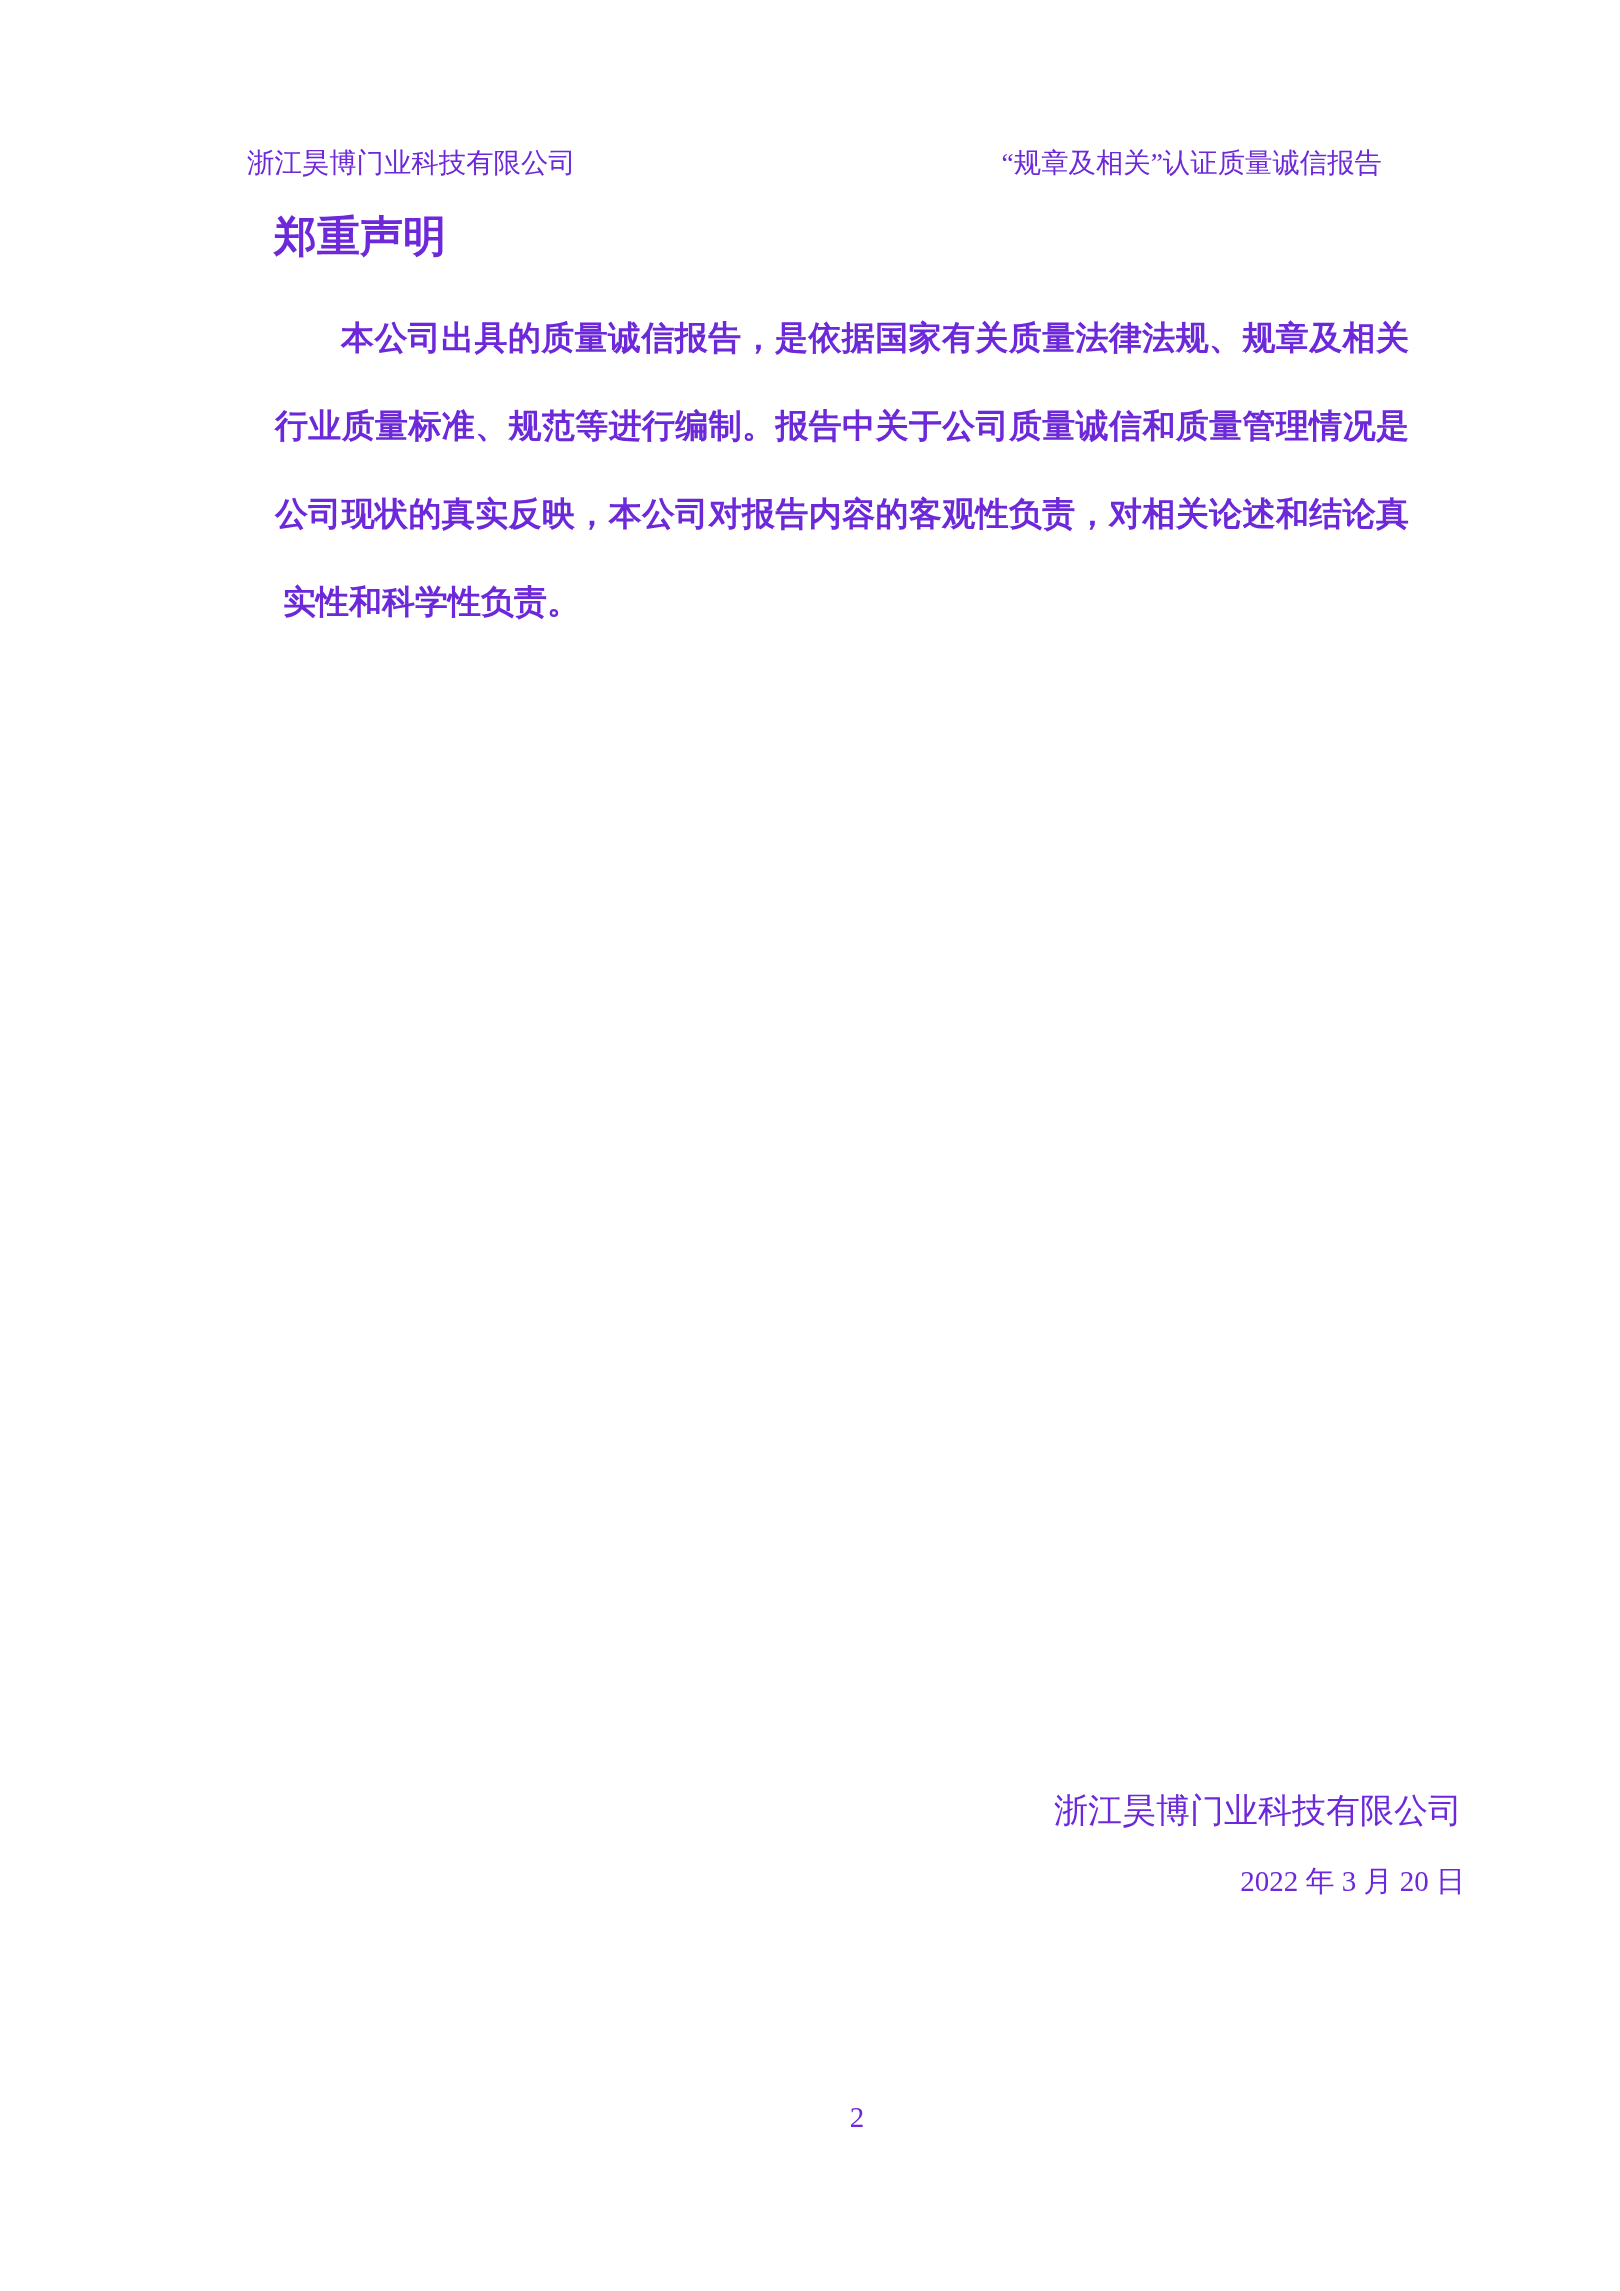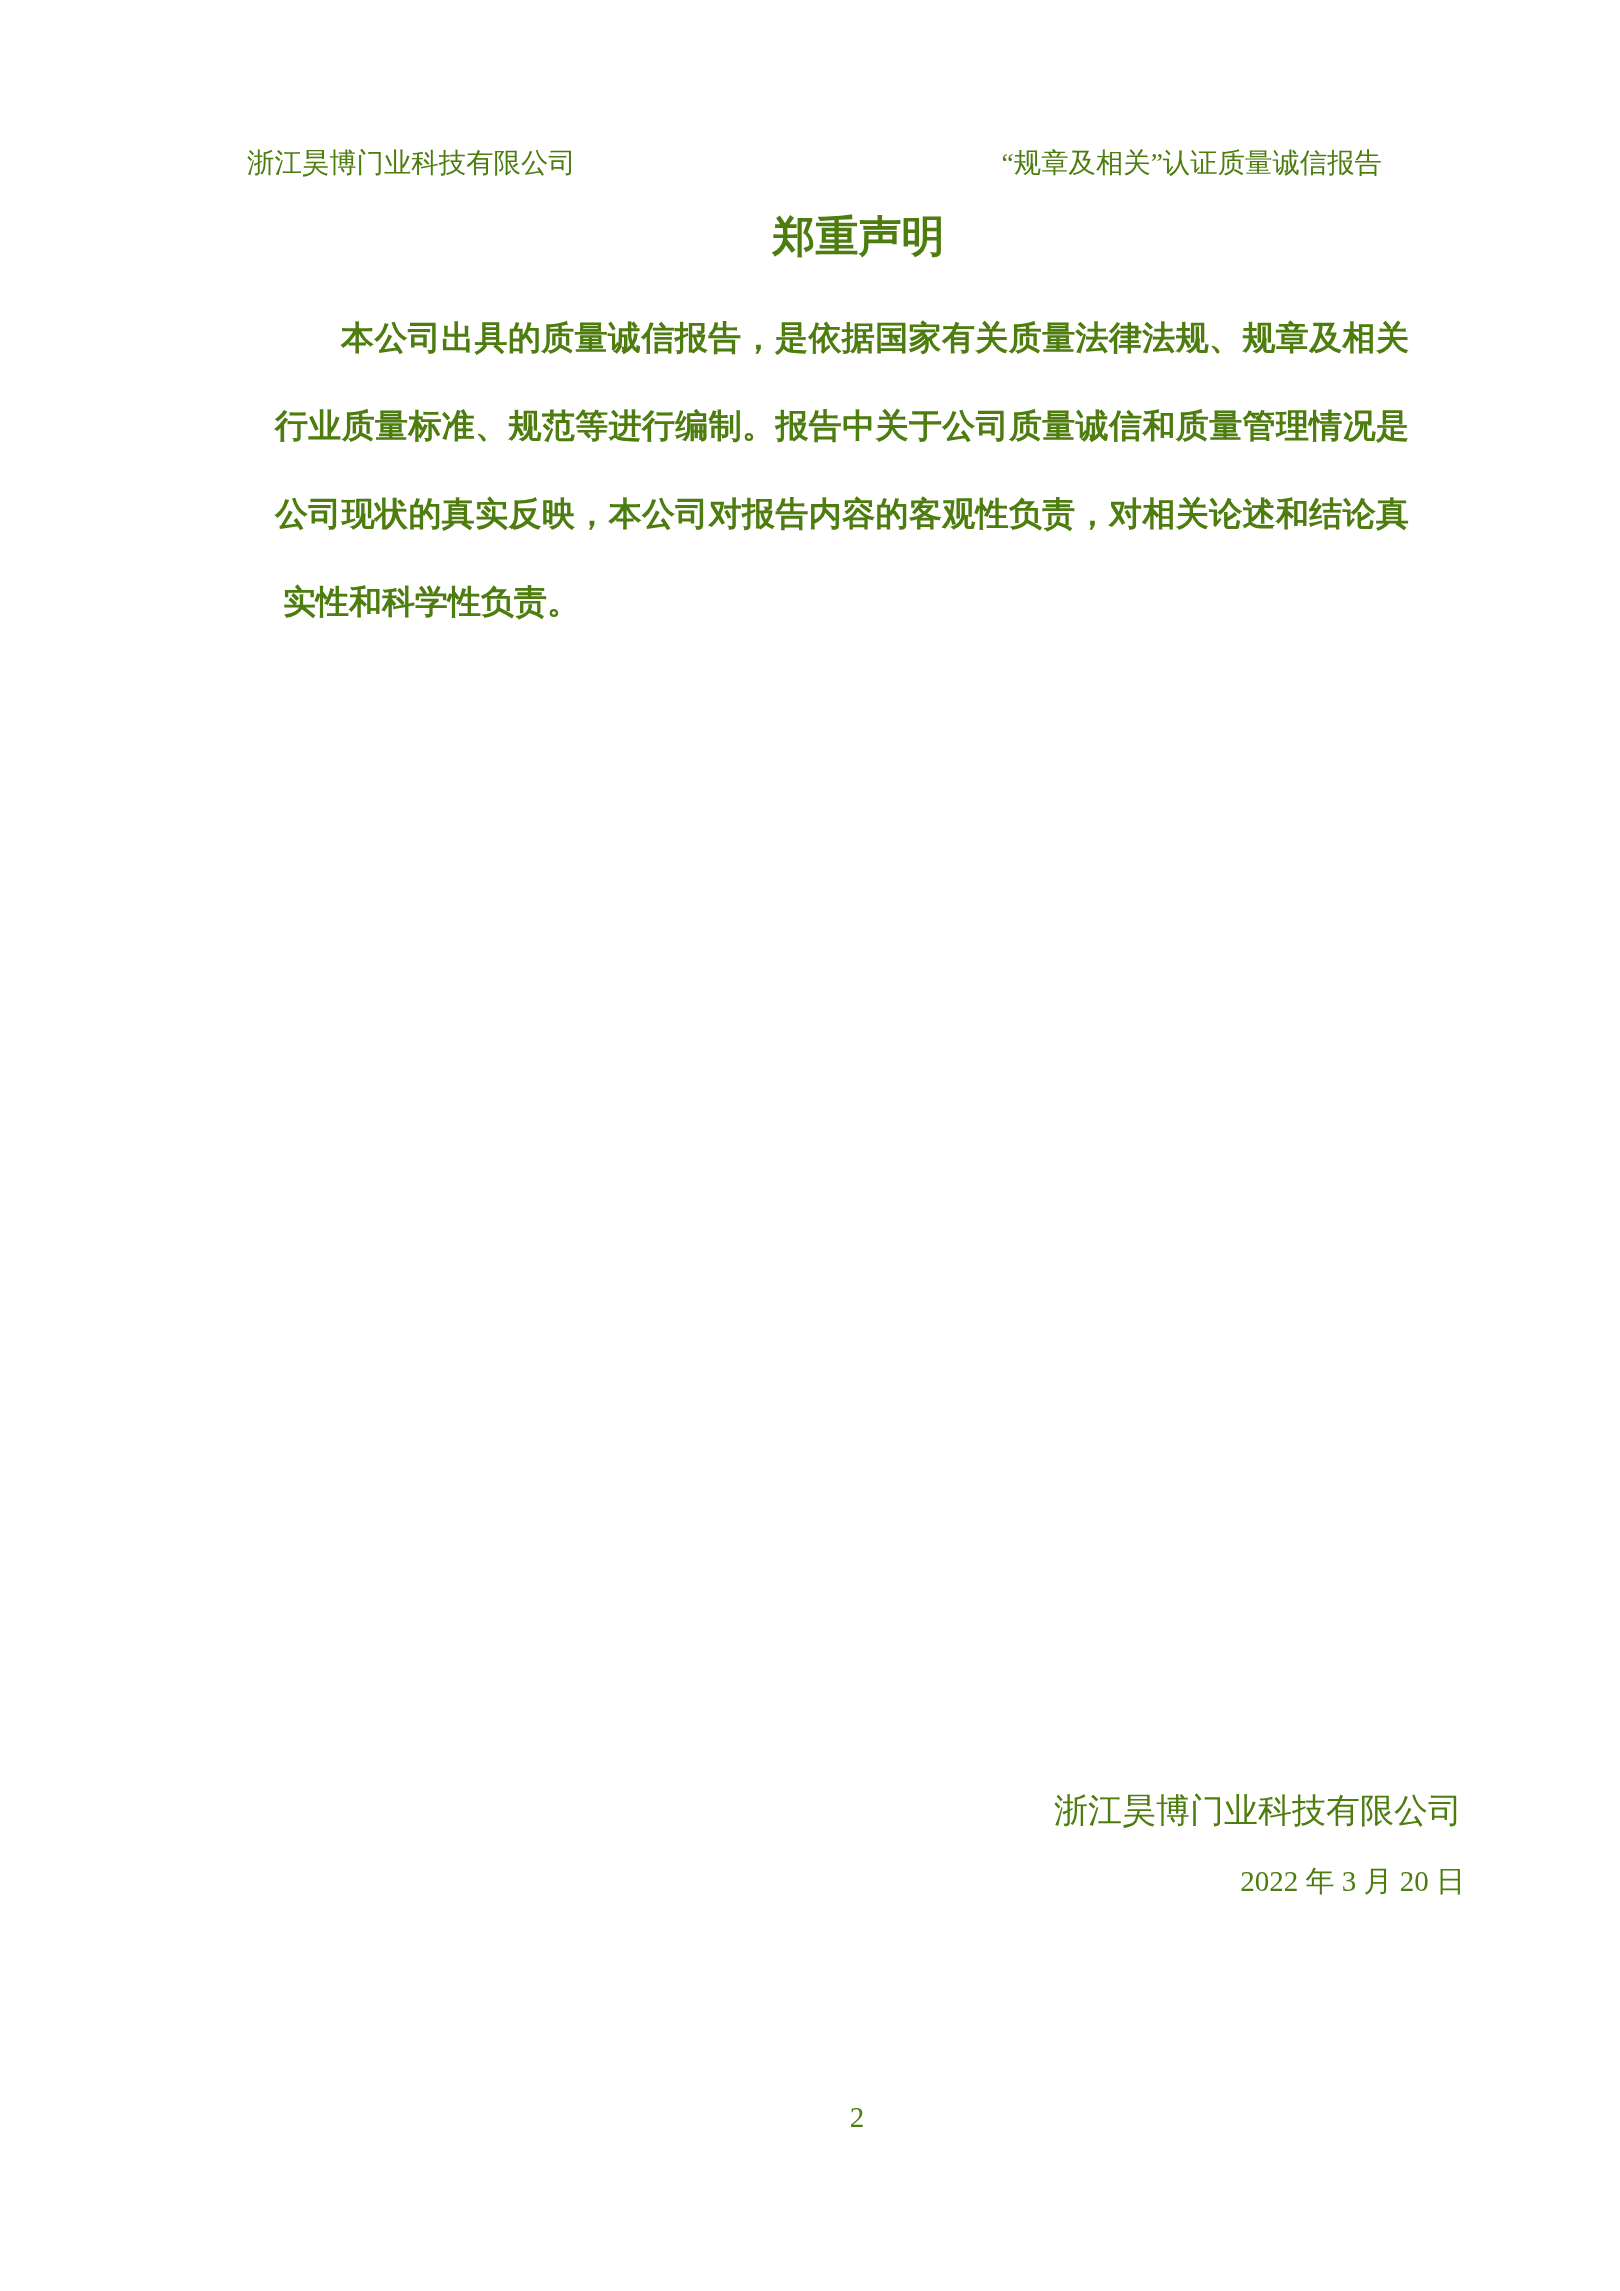--- a/index.html
+++ b/index.html
@@ -5,21 +5,21 @@
   html, body {
     margin: 0;
     padding: 0;
     background: #ffffff;
   }
   .page {
     position: relative;
     width: 1620px;
     height: 2292px;
     background: #ffffff;
-    color: #4d7c0f;
+    color: #6d28d9;
     font-family: "Liberation Serif", "DejaVu Serif", serif;
     overflow: hidden;
   }
   .header {
     position: absolute;
     top: 143px;
     left: 247px;
     right: 238px;
     display: flex;
     justify-content: space-between;
@@ -28,21 +28,21 @@
     line-height: 41px;
     font-weight: normal;
     white-space: nowrap;
   }
   .doc-title {
     position: absolute;
     top: 209px;
     left: 274px;
     right: 177px;
     margin: 0;
-    text-align: center;
+    text-align: left;
     font-size: 43px;
     line-height: 55px;
     font-weight: bold;
   }
   .statement {
     position: absolute;
     top: 294px;
     left: 275px;
     width: 1134px;
     font-size: 33px;

